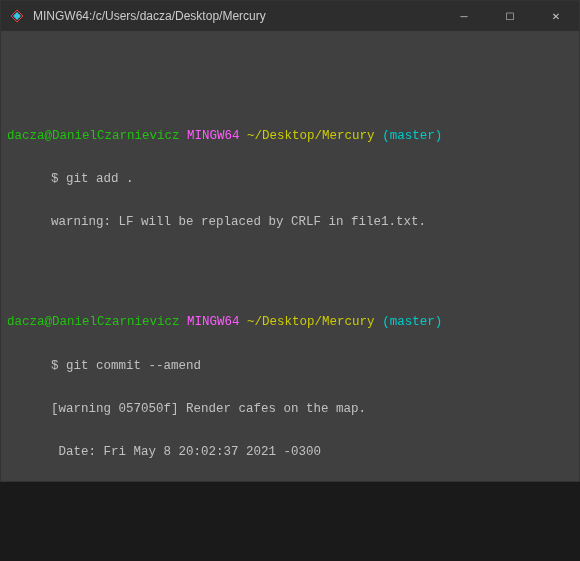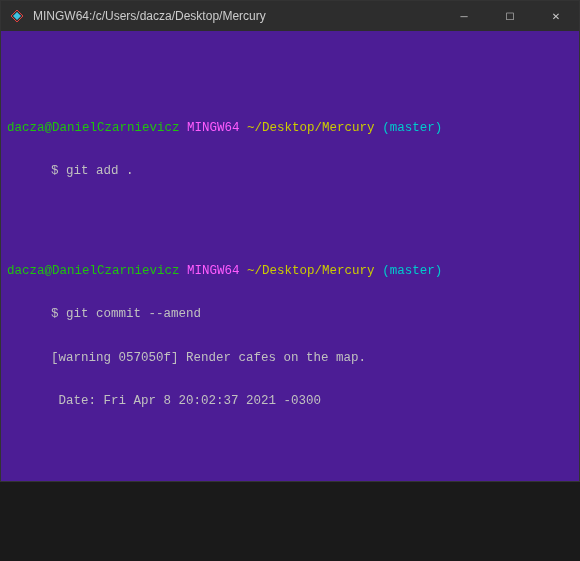--- a/index.html
+++ b/index.html
@@ -35,23 +35,23 @@
     }
     .titlebar .title { flex: 1; }
     .win-controls { display: flex; height: 100%; }
     .win-btn {
       width: 46px; height: 100%;
       display: flex; align-items: center; justify-content: center;
       color: #ccc; font-size: 10px; font-family: 'Segoe UI', sans-serif;
     }
     .terminal {
       flex: 1;
-      background: #4c1d95;
+      background: #404040;
       color: #c0c0c0;
-      padding: 4px 6px;
+      padding: 12px 6px;
       line-height: 1.15;
       overflow: hidden;
       white-space: pre;
     }
     .ln { white-space: pre; }
     .green { color: #20c20e; }
     .magenta { color: #ff5cff; }
     .yellow { color: #cccc00; }
     .cyan { color: #00cccc; }
     .grey { color: #c0c0c0; margin-left: 44px; }
@@ -74,26 +74,27 @@
       <div class="win-btn">☐</div>
       <div class="win-btn close">✕</div>
     </div>
   </div>
 
   <div class="terminal">
     <div class="blank"></div>
     
     <div class="ln"><span class="green">dacza@DanielCzarnievicz</span> <span class="magenta">MINGW64</span> <span class="yellow">~/Desktop/Mercury</span> <span class="cyan">(master)</span></div>
     <div class="ln grey">$ git add .</div>
+    <div class="ln grey">warning: LF will be replaced by CRLF in file1.txt.</div>
     <div class="blank"></div>
     
     <div class="ln"><span class="green">dacza@DanielCzarnievicz</span> <span class="magenta">MINGW64</span> <span class="yellow">~/Desktop/Mercury</span> <span class="cyan">(master)</span></div>
     <div class="ln grey">$ git commit --amend</div>
     <div class="ln grey">[warning 057050f] Render cafes on the map.</div>
-    <div class="ln grey"> Date: Fri Apr 8 20:02:37 2021 -0300</div>
+    <div class="ln grey"> Date: Fri May 8 20:02:37 2021 -0300</div>
     
     
     
     
     
     
     
     
     
     

